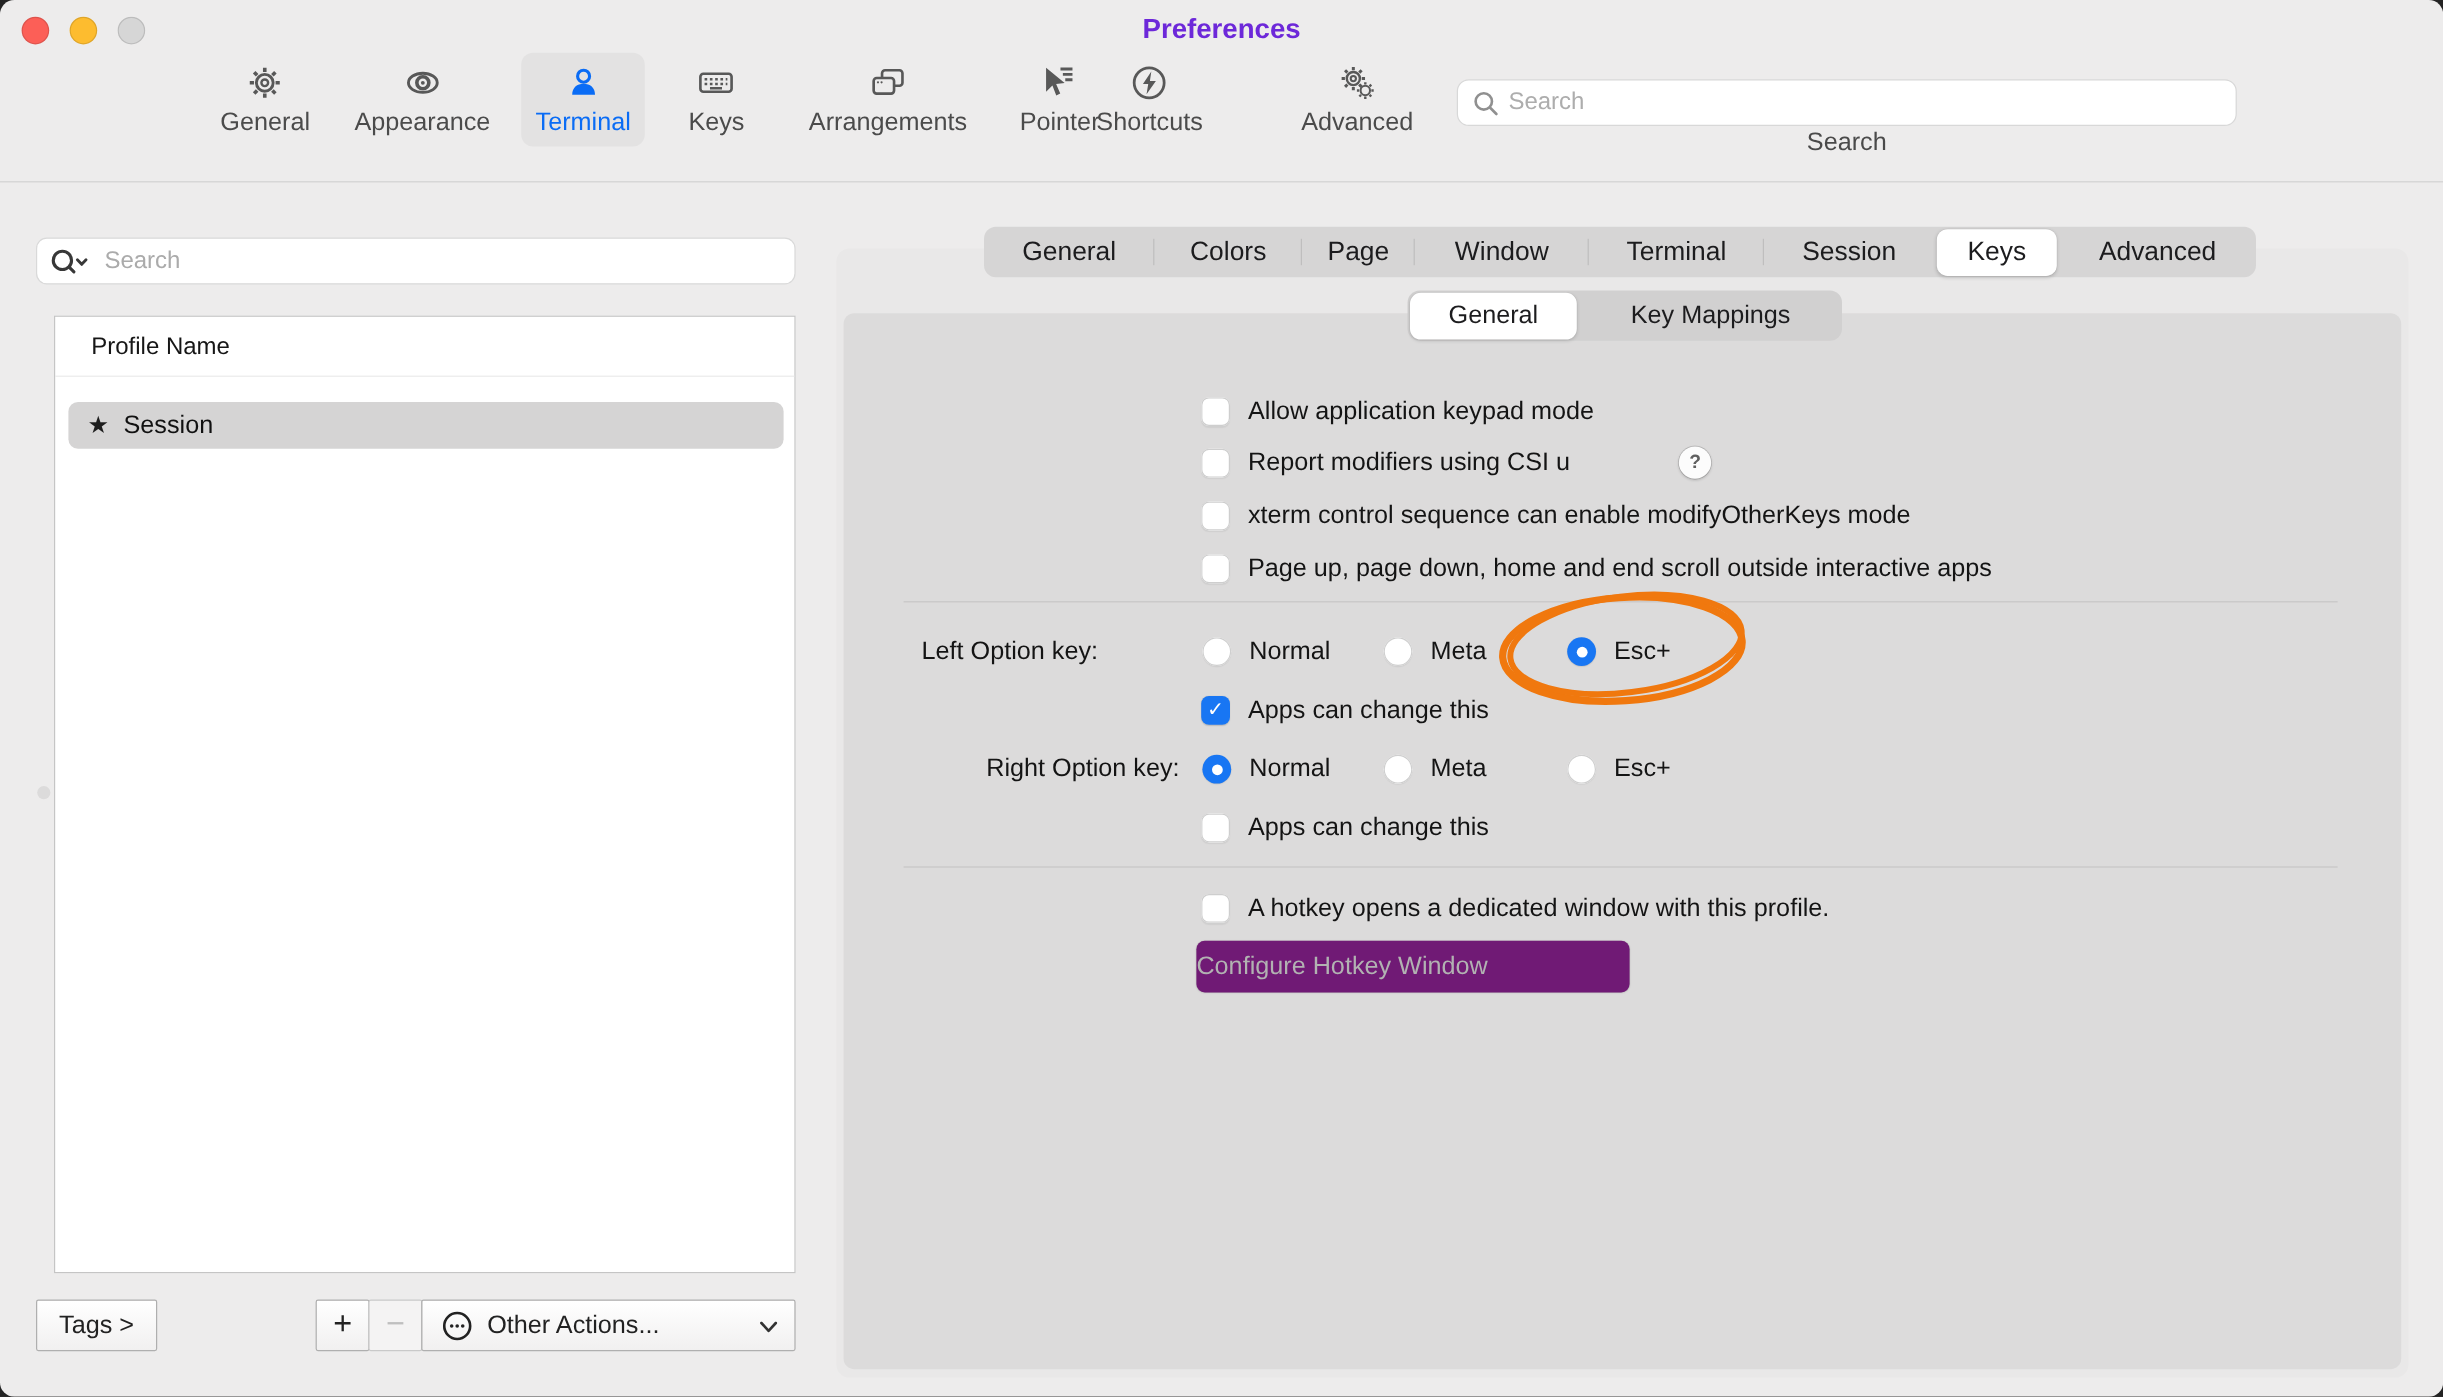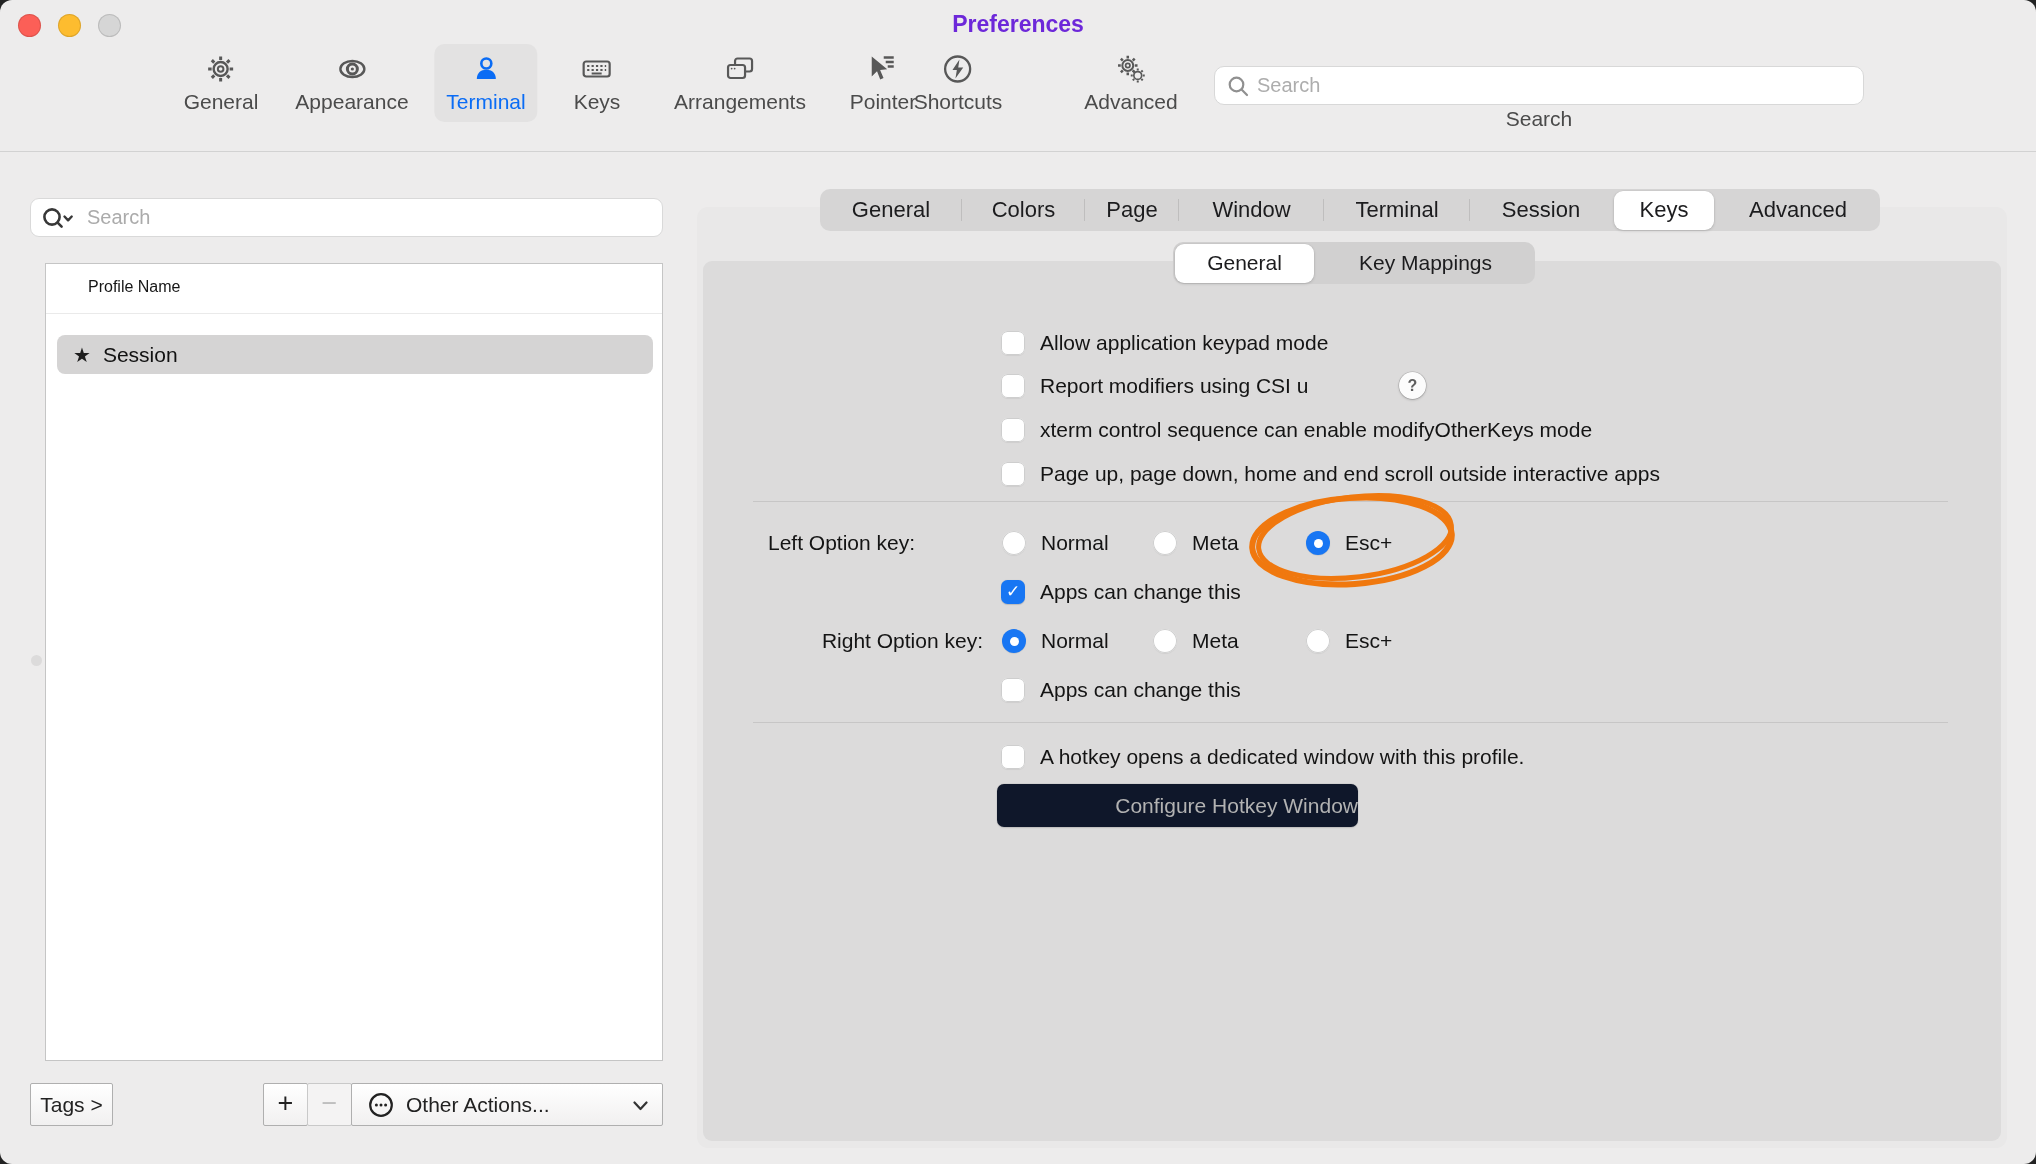--- a/index.html
+++ b/index.html
@@ -20,21 +20,21 @@
   .tb-item.sel{background:#E3E2E2;color:#0A6CF5;}
   .tb-item.sel .tb-label{color:#0A6CF5;}
   .tb-search{position:absolute;left:1214px;top:66px;width:650px;height:39px;border:1px solid #D8D8D8;border-radius:10px;background:#fff;padding:0 14px 0 42px;font-size:20px;color:#333;outline:none;font-family:inherit;}
   .tb-search::placeholder{color:#ADADAD;}
   .tb-search-caption{position:absolute;left:1214px;top:107px;width:650px;text-align:center;font-size:21px;color:#4a4a4a;}
   .toolbar-divider{position:absolute;left:0;top:151px;width:2036px;height:1px;background:#D2D2D2;}
   
   .sb-search{position:absolute;left:30px;top:198px;width:633px;height:39px;border:1px solid #D9D9D9;border-radius:9px;background:#fff;padding:0 14px 0 56px;font-size:20px;color:#333;outline:none;font-family:inherit;}
   .sb-search::placeholder{color:#ABABAB;}
   .plist{position:absolute;left:45px;top:263px;width:618px;height:798px;background:#fff;border:1px solid #C5C5C5;}
-  .plist-header{position:absolute;left:42px;top:14px;font-size:16px;color:#161616;}
+  .plist-header{position:absolute;left:30px;top:14px;font-size:20px;color:#161616;}
   .plist-hdiv{position:absolute;left:0;right:0;top:49px;height:1px;background:#EAEAEA;}
   .prow{position:absolute;left:11px;top:71px;width:596px;height:39px;background:#D5D4D4;border-radius:8px;display:flex;align-items:center;gap:12px;padding:0 16px;}
   .prow .star{font-size:20px;color:#1d1d1d;}
   .prow .pname{font-size:21px;color:#111;}
   .drag-dot{position:absolute;left:31px;top:655px;width:11px;height:11px;border-radius:50%;background:#DCDBDB;}
   
   .fbtn{position:absolute;top:1083px;height:43px;background:linear-gradient(180deg,#FFFFFF,#F1F0F0);border:1px solid #AFAFAF;border-radius:2px;display:flex;align-items:center;justify-content:center;font-size:21px;color:#222;}
   .fbtn.disabled{border-color:#C9C9C9;background:#F4F3F3;color:#BFBFBF;}
   .fbtn.glyph{font-size:27px;font-weight:300;padding-bottom:3px;}
   .other-actions{justify-content:flex-start;padding:0 14px;gap:10px;}
@@ -48,21 +48,21 @@
   .seg .sg .sep{position:absolute;right:0;top:10px;bottom:10px;width:1px;background:#BFBEBE;}
   
   .cb{position:absolute;width:24px;height:24px;border-radius:6.5px;background:#fff;box-shadow:inset 0 0 0 1px #CECECE,0 1px 1px rgba(0,0,0,0.06);}
   .cb.on{background:#1876F3;box-shadow:0 0.5px 1px rgba(0,0,0,0.15);color:#fff;text-align:center;font-size:17px;font-weight:bold;line-height:24px;}
   .radio{position:absolute;width:24px;height:24px;border-radius:50%;background:#fff;box-shadow:inset 0 0 0 1px #CFCFCF,0 1px 1px rgba(0,0,0,0.06);}
   .radio.on{background:#1876F3;box-shadow:0 0.5px 1px rgba(0,0,0,0.15);}
   .radio.on::after{content:"";position:absolute;left:7.5px;top:7.5px;width:9px;height:9px;border-radius:50%;background:#fff;}
   .rowlabel{position:absolute;font-size:21px;color:#141414;white-space:nowrap;}
   .form-divider{position:absolute;left:753px;width:1195px;height:1px;background:#C7C6C6;}
   .help-btn{position:absolute;left:1399px;top:372px;width:27px;height:27px;border-radius:50%;background:#FCFCFC;box-shadow:0 0 0 0.5px rgba(0,0,0,0.18),0 1px 2.5px rgba(0,0,0,0.22);text-align:center;font-size:16px;font-weight:bold;color:#606060;line-height:27px;}
-  .cfg-btn{position:absolute;left:997px;top:784px;width:361px;height:43px;border-radius:7px;background:#0f172a;box-shadow:0 0.5px 1.5px rgba(0,0,0,0.12),0 0 0 0.5px rgba(0,0,0,0.05);display:flex;align-items:center;justify-content:flex-end;font-size:21px;color:#B2B2B2;}
+  .cfg-btn{position:absolute;left:997px;top:784px;width:361px;height:43px;border-radius:7px;background:#701a75;box-shadow:0 0.5px 1.5px rgba(0,0,0,0.12),0 0 0 0.5px rgba(0,0,0,0.05);display:flex;align-items:center;justify-content:flex-start;font-size:21px;color:#B2B2B2;}
 </style>
 </head>
 <body>
 
 <div class="win">
 
   <div class="light" style="left:18px;background:#FC5F57;"></div>
   <div class="light" style="left:58px;background:#FDBC2F;"></div>
   <div class="light" style="left:98px;background:#D6D6D6;"></div>
   <div class="win-title">Preferences</div>
@@ -193,21 +193,21 @@
     <div class="plist-header">Profile Name</div>
     <div class="plist-hdiv"></div>
     <div class="prow">
       <span class="star">★</span>
       <span class="pname">Session</span>
     </div>
   </div>
 
   <div class="drag-dot"></div>
 
-  <div class="fbtn" style="left:30px;width:83px;">
+  <div class="fbtn" style="left:30px;width:101px;">
     <span>Tags &gt;</span>
   </div>
   <div class="fbtn glyph" style="left:263px;width:45px;">
     <span>+</span>
   </div>
   <div class="fbtn glyph disabled" style="left:307px;width:45px;">
     <span>−</span>
   </div>
   <div class="fbtn other-actions" style="left:351px;width:312px;">
     <svg width="30" height="30" viewBox="0 0 30 30" fill="none" stroke="#222">

